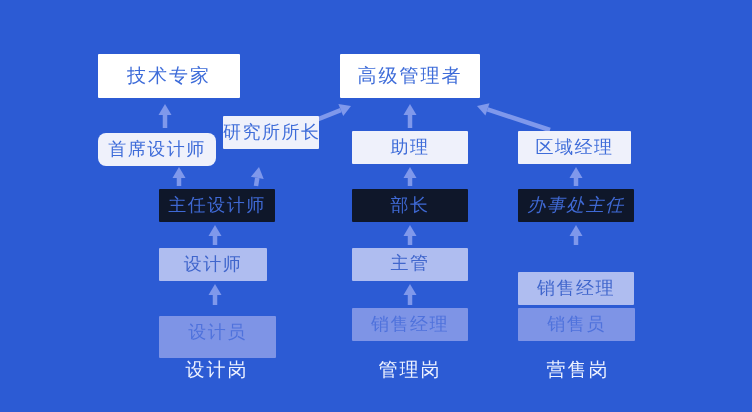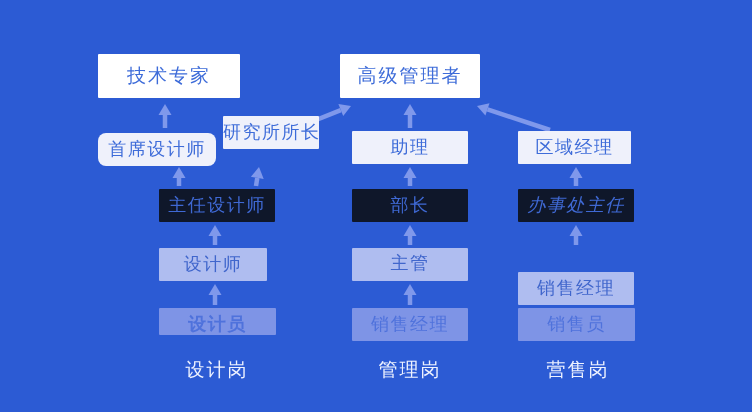--- a/index.html
+++ b/index.html
@@ -102,21 +102,21 @@
       <div class="node tier2" style="left: 98px; top: 133px; width: 118px; height: 33px; line-height: 33px; border-radius: 8px;">首席设计师</div>
       <div class="node tier2" style="left: 223px; top: 116px; width: 96px; height: 33px; line-height: 33px;">研究所所长</div>
       <div class="node tier2" style="left: 352px; top: 131px; width: 116px; height: 33px; line-height: 33px;">助理</div>
       <div class="node tier2" style="left: 518px; top: 131px; width: 113px; height: 33px; line-height: 33px;">区域经理</div>
       <div class="node tier3" style="left: 159px; top: 189px; width: 116px; height: 33px; line-height: 33px;">主任设计师</div>
       <div class="node tier3" style="left: 352px; top: 189px; width: 116px; height: 33px; line-height: 33px;">部长</div>
       <div class="node tier3" style="left: 518px; top: 189px; width: 116px; height: 33px; line-height: 33px; font-style: italic;">办事处主任</div>
       <div class="node tier4" style="left: 159px; top: 248px; width: 108px; height: 33px; line-height: 33px;">设计师</div>
       <div class="node tier4" style="left: 352px; top: 248px; width: 116px; height: 33px; line-height: 33px; font-family: Liberation Mono, monospace;">主管</div>
       <div class="node tier4" style="left: 518px; top: 248px; width: 116px; height: 33px; line-height: 33px; margin-top: 24px;">销售经理</div>
-      <div class="node tier5" style="left: 159px; top: 308px; width: 117px; height: 27px; line-height: 33px; font-weight: bold;">设计员</div>
+      <div class="node tier5" style="left: 159px; top: 316px; width: 117px; height: 42px; line-height: 33px;">设计员</div>
       <div class="node tier5" style="left: 352px; top: 308px; width: 116px; height: 33px; line-height: 33px;">销售经理</div>
       <div class="node tier5" style="left: 518px; top: 308px; width: 117px; height: 33px; line-height: 33px;">销售员</div>
     </div>
   <div id="labels-layer">
       <div class="col-label" style="left: 147px; top: 357px;">设计岗</div>
       <div class="col-label" style="left: 340px; top: 357px;">管理岗</div>
       <div class="col-label" style="left: 508px; top: 357px;">营售岗</div>
     </div>
 </div>
 

